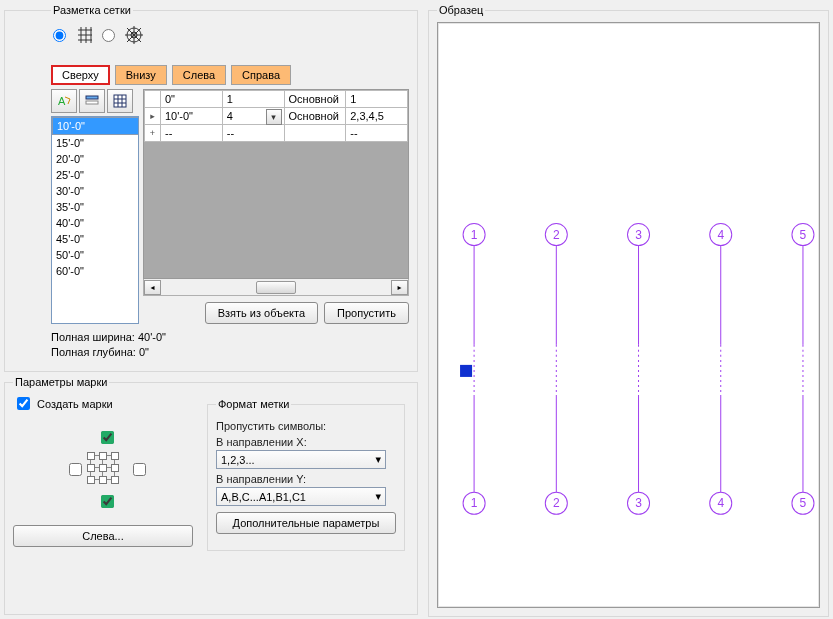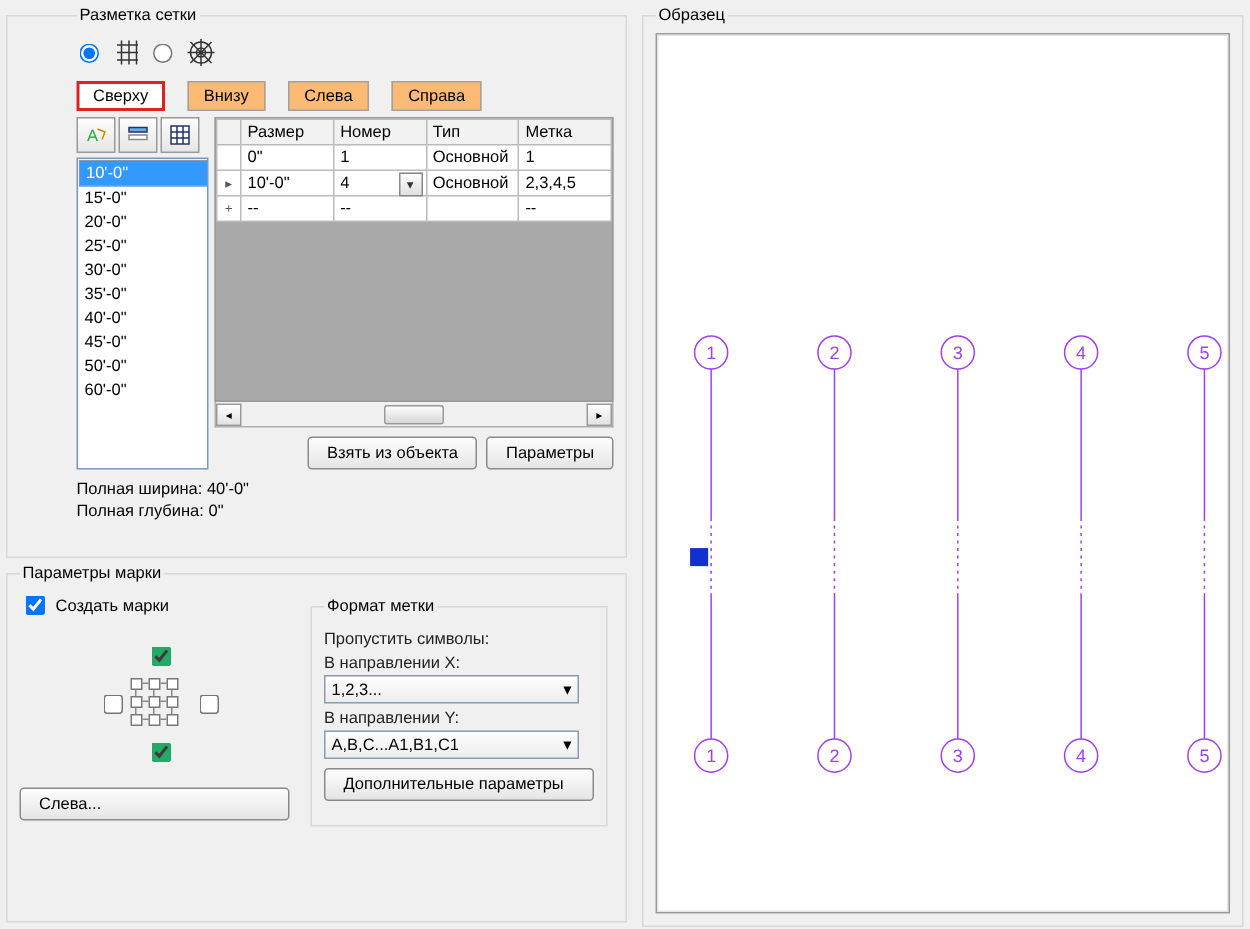--- a/index.html
+++ b/index.html
@@ -8,21 +8,21 @@
 fieldset { border: 1px solid #d8d8d8; margin: 2px; padding: 6px 8px 8px 8px; background: #f0f0f0; }
 legend { color: #000; padding: 0 2px; }
 .left-col { width: 418px; display: flex; flex-direction: column; }
 .right-col { flex: 1; display: flex; flex-direction: column; }
 
 .grid-markup { height: 368px; display: flex; flex-direction: column; padding-left: 46px; }
 .icon-radio-row { display: flex; align-items: center; gap: 6px; margin-bottom: 4px; padding: 2px; }
 .icon-radio-row input[type=radio] { margin: 0 2px 0 0; }
 .grid-icon { width: 22px; height: 22px; display: inline-block; }
 
-.tabs { display: flex; gap: 16px; margin-top: 2px; }
+.tabs { display: flex; gap: 6px; margin-top: 13px; }
 .tab { border: 1px solid #a0a0a0; background: #fdba74; padding: 3px 10px; cursor: pointer; margin-right: -1px; }
 .tab.active { background: #fff; border: 2px solid #d22; padding: 2px 9px; position: relative; z-index: 2; }
 
 .grid-body { display: flex; gap: 4px; margin-top: 4px; flex: 1; min-height: 0; }
 .left-tools { width: 88px; display: flex; flex-direction: column; }
 .tool-icons { display: flex; gap: 2px; margin-bottom: 3px; }
 .tool-btn { width: 26px; height: 24px; border: 1px solid #999; background: linear-gradient(#fdfdfd,#e6e6e6); display: flex; align-items: center; justify-content: center; cursor: pointer; }
 .size-list { flex: 1; border: 1px solid #7a9ac0; background: #fff; overflow-y: scroll; }
 .size-item { padding: 2px 4px; cursor: pointer; }
 .size-item.sel { background: #3399ff; color: #fff; }
@@ -35,21 +35,21 @@
 .gtable tr.editing td { background: #fff; }
 .row-head { width: 16px; background: #f2f2f2; text-align: center; font-size: 9px; color: #555; }
 .cell-input { width: 100%; border: none; padding: 0; font-size: 11px; background: transparent; }
 .dd-cell { position: relative; }
 .dd-cell::after { content: "▾"; position: absolute; right: 2px; top: 1px; font-size: 9px; color: #333; border: 1px solid #888; background: linear-gradient(#fdfdfd,#e0e0e0); width: 14px; height: 14px; text-align: center; line-height: 14px; }
 .hscroll { height: 17px; background: #f0f0f0; border: 1px solid #b0b0b0; border-top: none; display: flex; align-items: center; }
 .hscroll-btn { width: 17px; height: 15px; background: linear-gradient(#fdfdfd,#e2e2e2); border: 1px solid #999; display: flex; align-items: center; justify-content: center; font-size: 8px; cursor: pointer; }
 .hscroll-track { flex: 1; display: flex; align-items: center; justify-content: center; }
 .hscroll-thumb { width: 40px; height: 13px; background: linear-gradient(#fdfdfd,#d8d8d8); border: 1px solid #999; border-radius: 2px; }
 
-.btn { border: 1px solid #8a8a8a; background: linear-gradient(#fdfdfd,#e5e5e5); padding: 4px 12px; cursor: pointer; border-radius: 3px; text-align: left; }
+.btn { border: 1px solid #8a8a8a; background: linear-gradient(#fdfdfd,#e5e5e5); padding: 4px 12px; cursor: pointer; border-radius: 3px; text-align: center; }
 .btn-row { display: flex; justify-content: flex-end; gap: 6px; margin-top: 6px; }
 .info-text { margin-top: 6px; line-height: 15px; }
 
 .marks-params { flex: 1; }
 .marks-flex { display: flex; gap: 10px; }
 .marks-left { width: 180px; display: flex; flex-direction: column; }
 .check-row { display: flex; align-items: center; gap: 4px; }
 .mark-diagram { flex: 1; display: flex; align-items: center; justify-content: center; position: relative; }
 .diagram-box { width: 100px; height: 90px; position: relative; }
 .diagram-box .cb { position: absolute; width: 13px; height: 13px; accent-color: #2a6; }
@@ -141,27 +141,20 @@
             <div class="size-item">40'-0"</div>
             <div class="size-item">45'-0"</div>
             <div class="size-item">50'-0"</div>
             <div class="size-item">60'-0"</div>
           </div>
         </div>
         <div class="right-tools">
           <div class="table-wrap">
             <table class="gtable">
               <tbody>
-                  <tr>
-                <th class="row-head"></th>
-                <th>Размер</th>
-                <th>Номер</th>
-                <th>Тип</th>
-                <th>Метка</th>
-              </tr>
               <tr>
                 <td class="row-head"></td>
                 <td>0"</td>
                 <td>1</td>
                 <td>Основной</td>
                 <td>1</td>
               </tr>
               <tr class="editing">
                 <td class="row-head">▸</td>
                 <td>10'-0"</td>
@@ -181,21 +174,21 @@
           </div>
           <div class="hscroll">
             <div class="hscroll-btn">◂</div>
             <div class="hscroll-track">
                 <div class="hscroll-thumb"></div>
               </div>
             <div class="hscroll-btn">▸</div>
           </div>
           <div class="btn-row">
             <div class="btn"><span>Взять из объекта</span></div>
-            <div class="btn"><span>Параметры</span></div>
+            <div class="btn"><span>Пропустить</span></div>
           </div>
         </div>
       </div>
       <div class="info-text">
         <div>Полная ширина: 40'-0"</div>
         <div>Полная глубина: 0"</div>
       </div>
     </fieldset>
 
     <fieldset class="marks-params">

